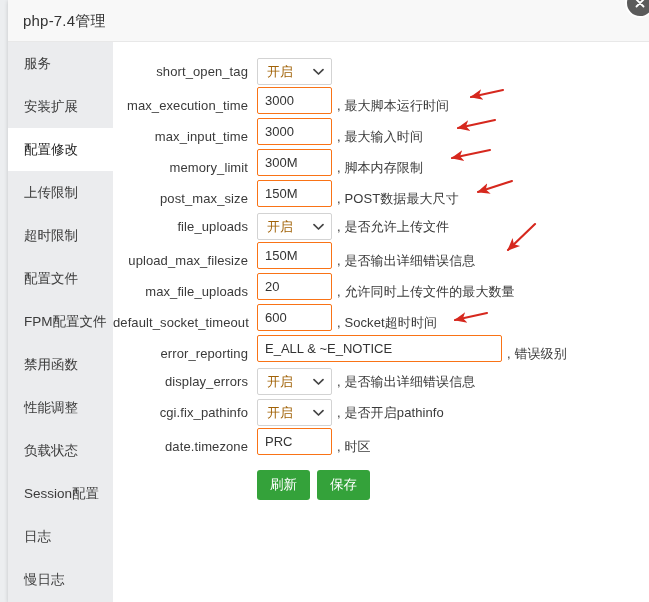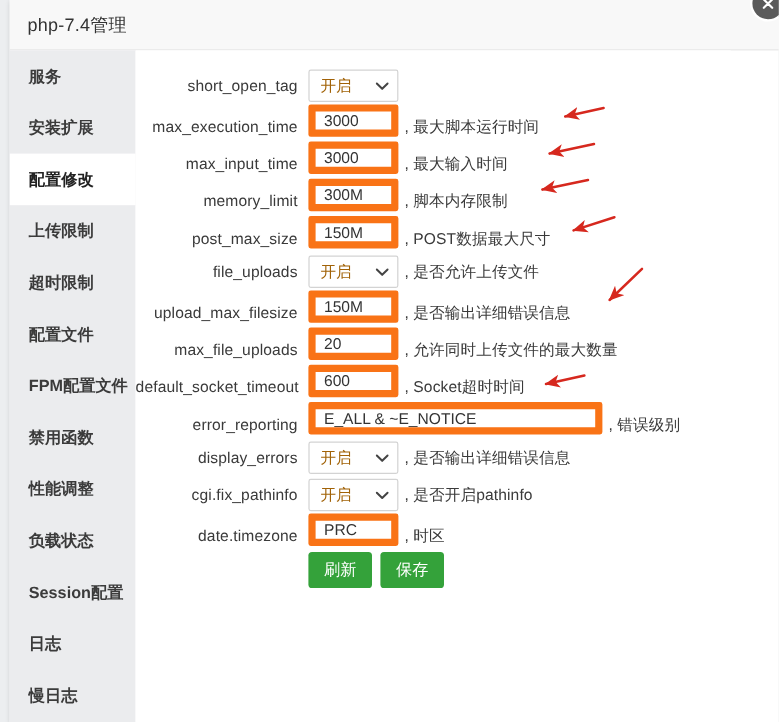--- a/index.html
+++ b/index.html
@@ -69,21 +69,20 @@
 
   
   #sidebar {
     position: absolute;
     left: 0;
     top: 42px;
     width: 105px;
     height: 560px;
     background: #ebecee;
     box-sizing: border-box;
-    font-weight: bold;
   }
   .side-item {
     position: relative;
     height: 43px;
     line-height: 43px;
     padding-left: 16px;
     font-size: 13.5px;
     color: #3b3b3b;
     cursor: pointer;
     box-sizing: border-box;
@@ -120,21 +119,21 @@
     color: #3a3a3a;
     vertical-align: middle;
     padding-right: 9px;
     box-sizing: border-box;
     line-height: 31px;
     letter-spacing: 0.1px;
   }
   .f-input {
     width: 75px;
     height: 27px;
-    border: 6px solid #f97316;
+    border: 1px solid #f97316;
     border-radius: 2px;
     padding: 0 7px;
     font-size: 13px;
     font-family: "Liberation Sans", "DejaVu Sans", sans-serif;
     color: #333;
     box-sizing: border-box;
     background: #fff;
     outline: none;
   }
   .f-input.wide {
@@ -173,21 +172,21 @@
     line-height: 31px;
     padding-left: 5px;
     letter-spacing: 0.1px;
   }
 
   
   #btn-row {
     position: relative;
     height: 40px;
     padding-left: 144px;
-    margin-top: 1px;
+    margin-top: 11px;
   }
   .btn {
     display: inline-block;
     min-width: 48px;
     height: 30px;
     line-height: 30px;
     padding: 0 13px;
     background: #34a23a;
     color: #ffffff;
     font-size: 13.5px;

